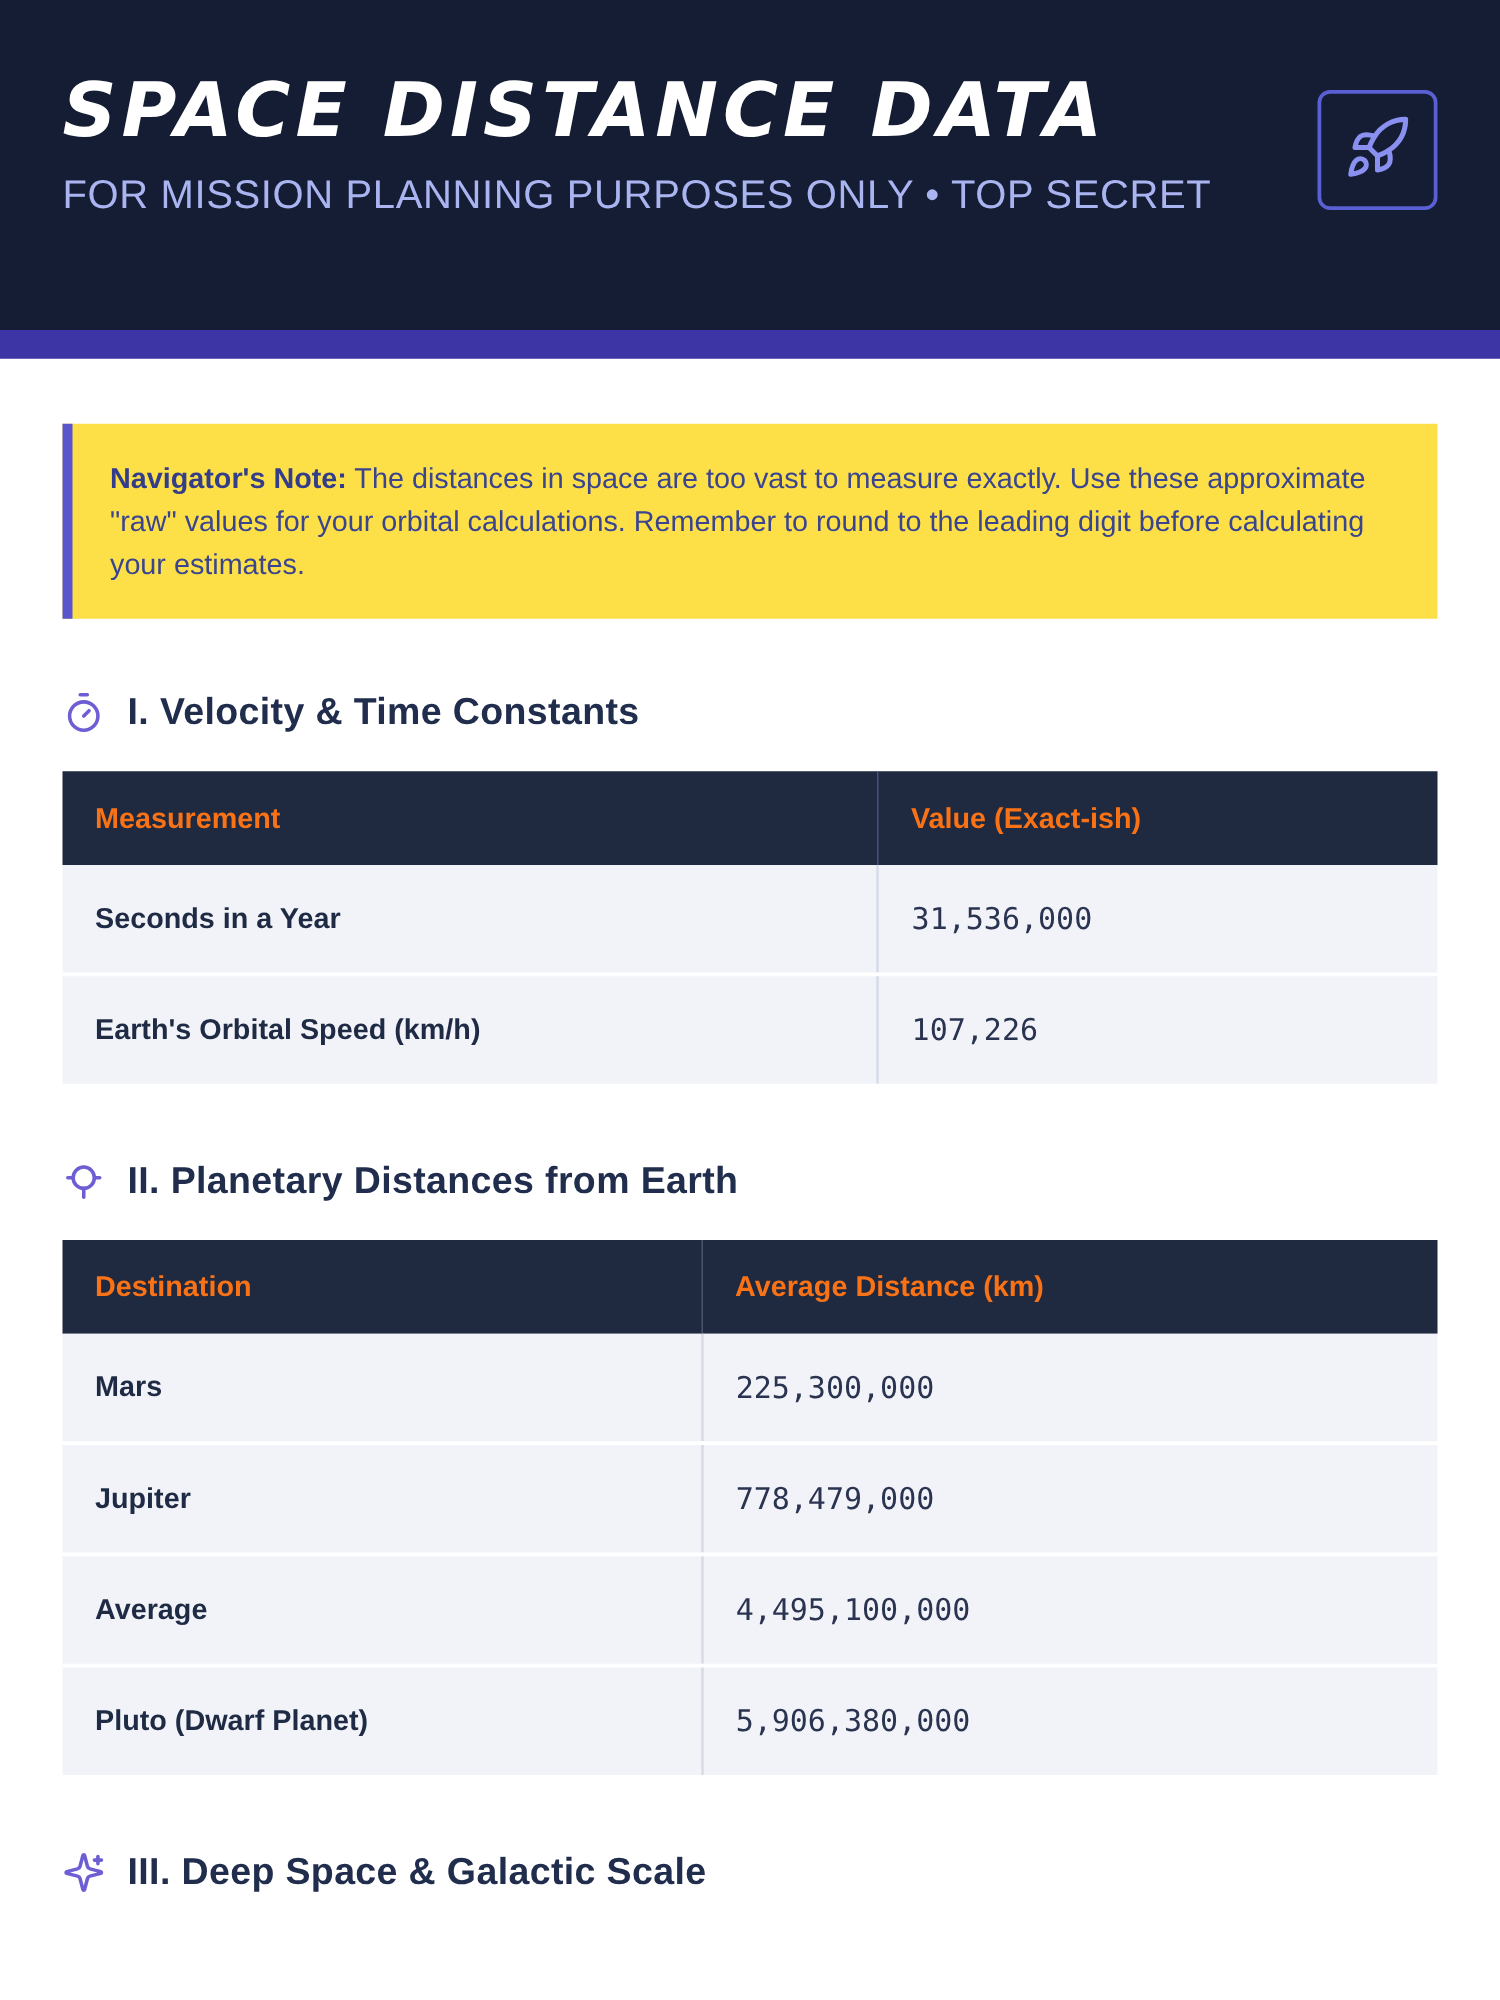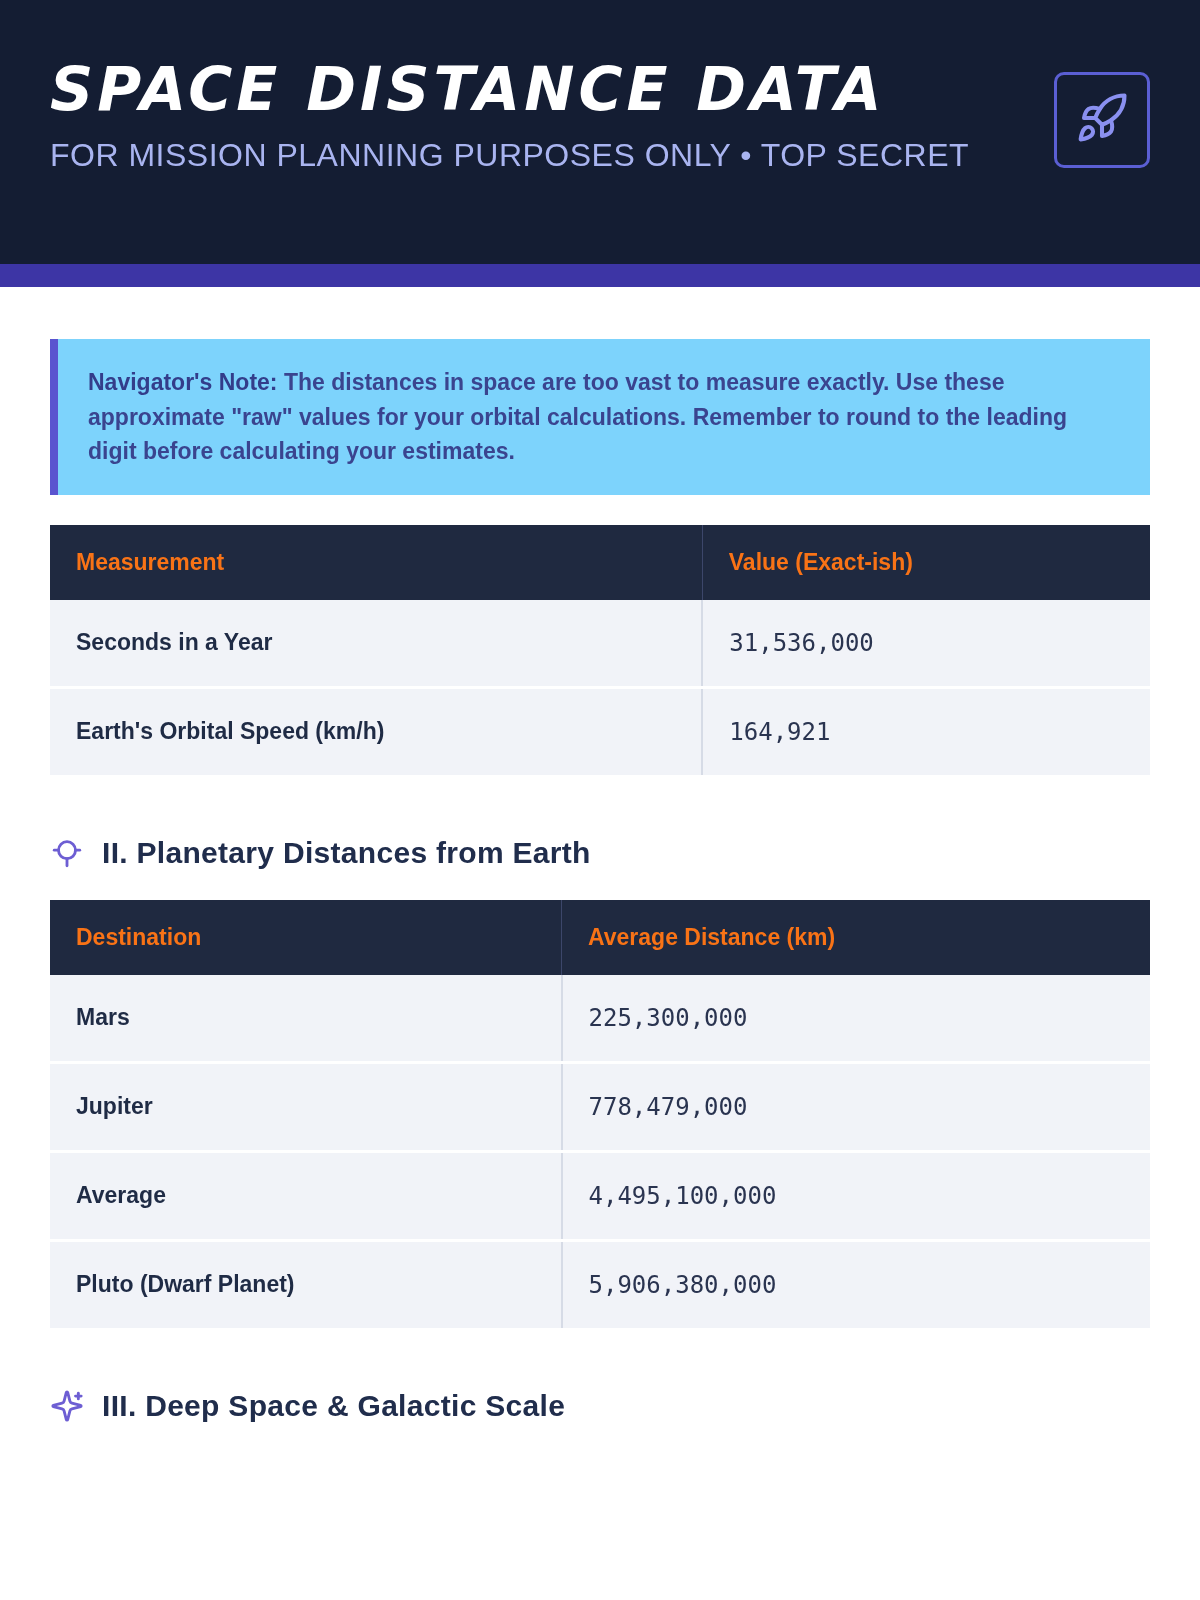--- a/index.html
+++ b/index.html
@@ -52,27 +52,26 @@
   .accent-bar {
     height: 23px;
     background: #3d35a5;
   }
 
   
   .content { padding: 0 50px; }
 
   .note {
     margin-top: 52px;
-    background: #7dd3fc;
+    background: #fde047;
     border-left: 8px solid #5a54cf;
     padding: 26px 53px 26px 30px;
     font-size: 23px;
     line-height: 1.5;
     color: #3a448f;
-    font-weight: bold;
   }
   .note b { color: #333d8a; }
 
   .section-heading {
     margin-top: 58px;
     display: flex;
     align-items: center;
     gap: 18px;
   }
   .section-heading h2 {
@@ -132,35 +131,45 @@
   </div>
 </header>
 <div class="accent-bar"></div>
 
 <main class="content">
 
   <div class="note">
     <b>Navigator's Note:</b><span> The distances in space are too vast to measure exactly. Use these approximate "raw" values for your orbital calculations. Remember to round to the leading digit before calculating your estimates.</span>
   </div>
 
+  <div class="section-heading">
+    <span class="section-icon">
+      <svg viewBox="0 0 24 24" fill="none" stroke="#6d5ed3" stroke-width="2" stroke-linecap="round" stroke-linejoin="round" width="34" height="34">
+        <line x1="10" x2="14" y1="2" y2="2"></line>
+        <line x1="12" x2="15" y1="14" y2="11"></line>
+        <circle cx="12" cy="14" r="8"></circle>
+      </svg>
+    </span>
+    <h2>I. Velocity &amp; Time Constants</h2>
+  </div>
   <table class="data-table t1" data-table="sections.0.table">
     <thead>
         <tr>
           <th>Measurement</th>
           <th>Value (Exact-ish)</th>
         </tr>
       </thead>
     <tbody>
         <tr>
           <td class="label-cell">Seconds in a Year</td>
           <td class="value-cell">31,536,000</td>
         </tr>
         <tr>
           <td class="label-cell">Earth's Orbital Speed (km/h)</td>
-          <td class="value-cell">164,921</td>
+          <td class="value-cell">107,226</td>
         </tr>
       </tbody>
   </table>
 
   <div class="section-heading">
     <span class="section-icon">
       <svg viewBox="0 0 24 24" fill="none" stroke="#6d5ed3" stroke-width="2" stroke-linecap="round" stroke-linejoin="round" width="34" height="34">
         <circle cx="12" cy="10" r="6"></circle>
         <line x1="3" y1="10" x2="6" y2="10"></line>
         <line x1="18" y1="10" x2="21" y2="10"></line>

